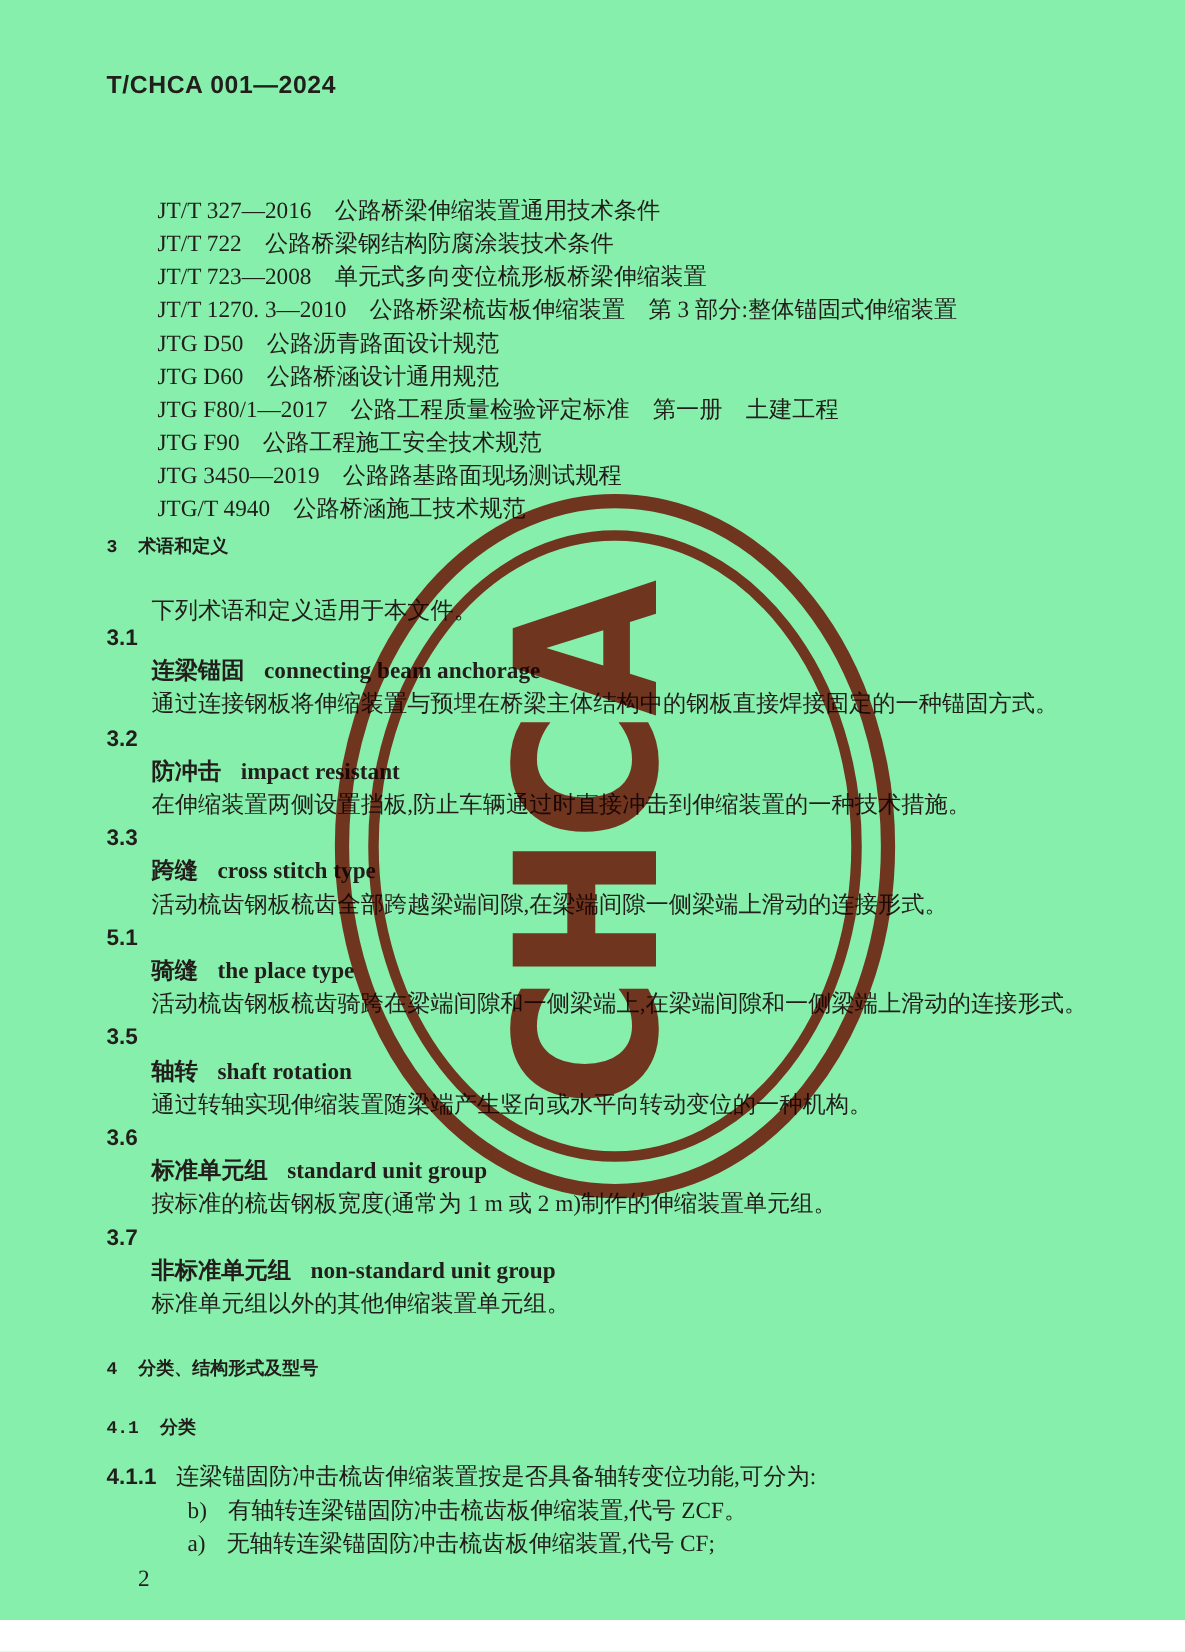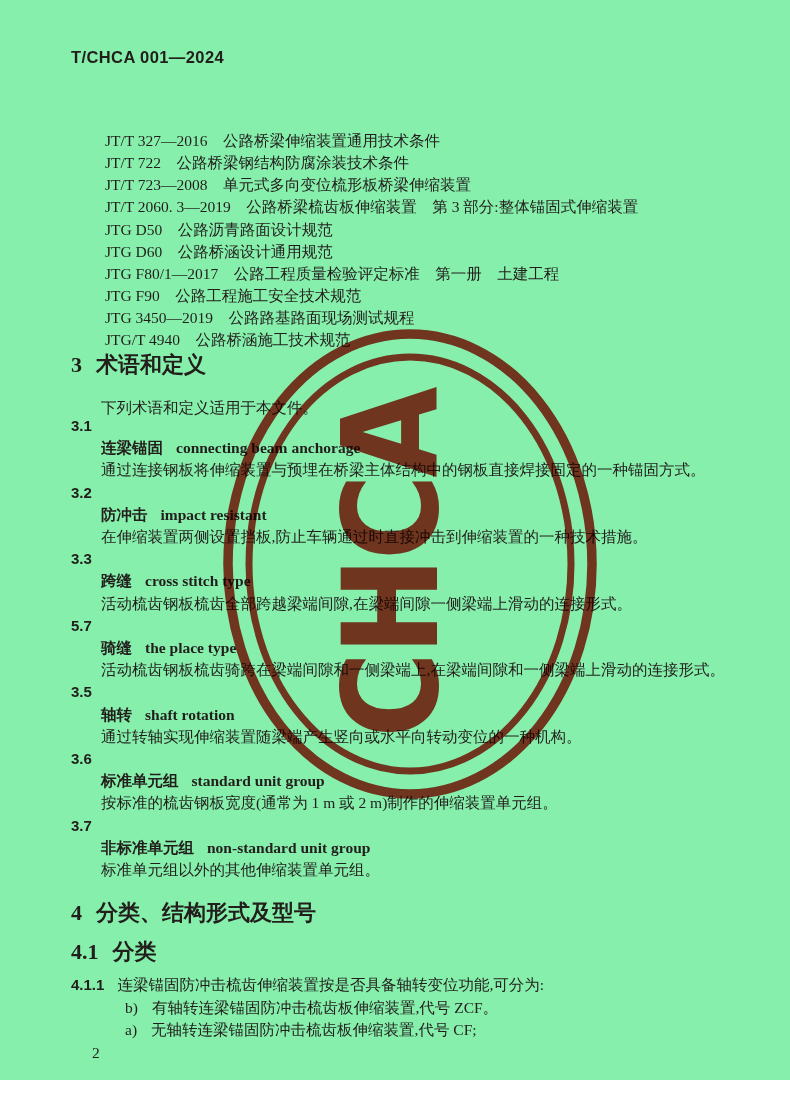--- a/index.html
+++ b/index.html
@@ -10,22 +10,22 @@
   }
   .hdr{
     position:absolute;left:71px;top:48px;
     font-family:"Liberation Sans","DejaVu Sans",sans-serif;
     font-weight:bold;font-size:16.5px;letter-spacing:.4px;white-space:nowrap;
   }
   .refs{position:absolute;left:105px;top:86px;width:660px;margin-top:44px;}
   .refs p{margin:0;line-height:22.15px;font-size:15.5px;white-space:nowrap;}
   .sec-heading{
     position:absolute;left:71px;height:22px;line-height:22px;
-    font-family:Liberation Serif, serif;
-    font-weight:bold;font-size:22px;white-space:nowrap;
+    font-family:Liberation Mono, monospace;
+    font-weight:bold;font-size:12px;white-space:nowrap;
   }
   .sec-heading .num{margin-right:14px;}
   .intro{position:absolute;left:101px;top:397px;margin:0;line-height:22px;font-size:15.5px;white-space:nowrap;}
   .terms{position:absolute;left:71px;top:415px;width:680px;}
   .terms p{margin:0;line-height:22.2px;font-size:15.5px;white-space:nowrap;}
   .tnum{font-family:"Liberation Sans","DejaVu Sans",sans-serif;font-weight:bold;font-size:15px !important;}
   .tname{padding-left:30px;font-weight:bold;}
   .tname .cn{font-family:"Liberation Sans","DejaVu Sans",sans-serif;}
   .tname .en{margin-left:13px;font-family:"Liberation Serif","DejaVu Serif",serif;}
   .tdef{padding-left:30px;}
@@ -51,21 +51,21 @@
 <body>
 
 <div class="page">
 
   <div class="hdr">T/CHCA 001—2024</div>
 
   <div class="refs">
     <p>JT/T 327—2016　公路桥梁伸缩装置通用技术条件</p>
     <p>JT/T 722　公路桥梁钢结构防腐涂装技术条件</p>
     <p>JT/T 723—2008　单元式多向变位梳形板桥梁伸缩装置</p>
-    <p>JT/T 2060. 3—2019　公路桥梁梳齿板伸缩装置　第 3 部分:整体锚固式伸缩装置</p>
+    <p>JT/T 1270. 3—2010　公路桥梁梳齿板伸缩装置　第 3 部分:整体锚固式伸缩装置</p>
     <p>JTG D50　公路沥青路面设计规范</p>
     <p>JTG D60　公路桥涵设计通用规范</p>
     <p>JTG F80/1—2017　公路工程质量检验评定标准　第一册　土建工程</p>
     <p>JTG F90　公路工程施工安全技术规范</p>
     <p>JTG 3450—2019　公路路基路面现场测试规程</p>
     <p>JTG/T 4940　公路桥涵施工技术规范</p>
   </div>
 
   <div class="sec-heading" style="top:354px">
     <span class="num">3</span><span>术语和定义</span>
@@ -79,21 +79,21 @@
     <p class="tdef">通过连接钢板将伸缩装置与预埋在桥梁主体结构中的钢板直接焊接固定的一种锚固方式。</p>
 
     <p class="tnum">3.2</p>
     <p class="tname"><span class="cn">防冲击</span><span class="en">impact resistant</span></p>
     <p class="tdef">在伸缩装置两侧设置挡板,防止车辆通过时直接冲击到伸缩装置的一种技术措施。</p>
 
     <p class="tnum">3.3</p>
     <p class="tname"><span class="cn">跨缝</span><span class="en">cross stitch type</span></p>
     <p class="tdef">活动梳齿钢板梳齿全部跨越梁端间隙,在梁端间隙一侧梁端上滑动的连接形式。</p>
 
-    <p class="tnum">5.7</p>
+    <p class="tnum">5.1</p>
     <p class="tname"><span class="cn">骑缝</span><span class="en">the place type</span></p>
     <p class="tdef">活动梳齿钢板梳齿骑跨在梁端间隙和一侧梁端上,在梁端间隙和一侧梁端上滑动的连接形式。</p>
 
     <p class="tnum">3.5</p>
     <p class="tname"><span class="cn">轴转</span><span class="en">shaft rotation</span></p>
     <p class="tdef">通过转轴实现伸缩装置随梁端产生竖向或水平向转动变位的一种机构。</p>
 
     <p class="tnum">3.6</p>
     <p class="tname"><span class="cn">标准单元组</span><span class="en">standard unit group</span></p>
     <p class="tdef">按标准的梳齿钢板宽度(通常为 1 m 或 2 m)制作的伸缩装置单元组。</p>

